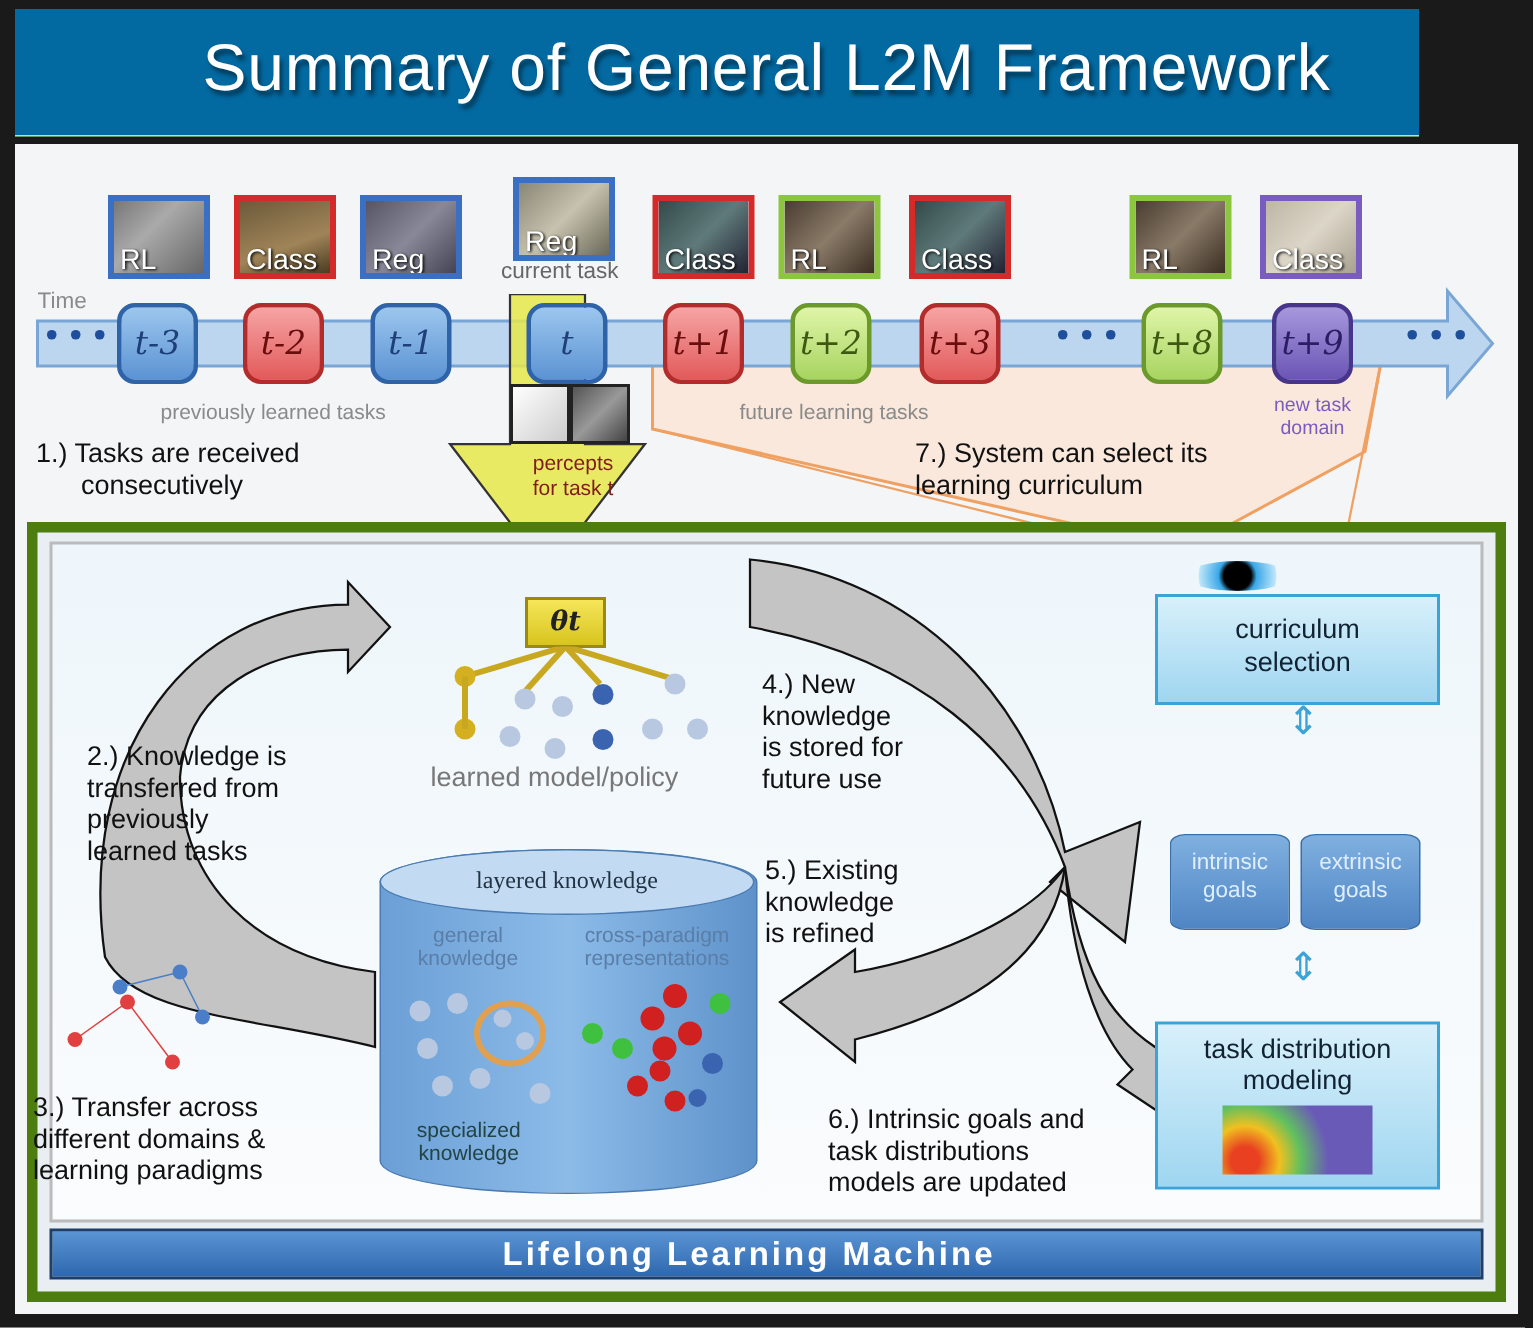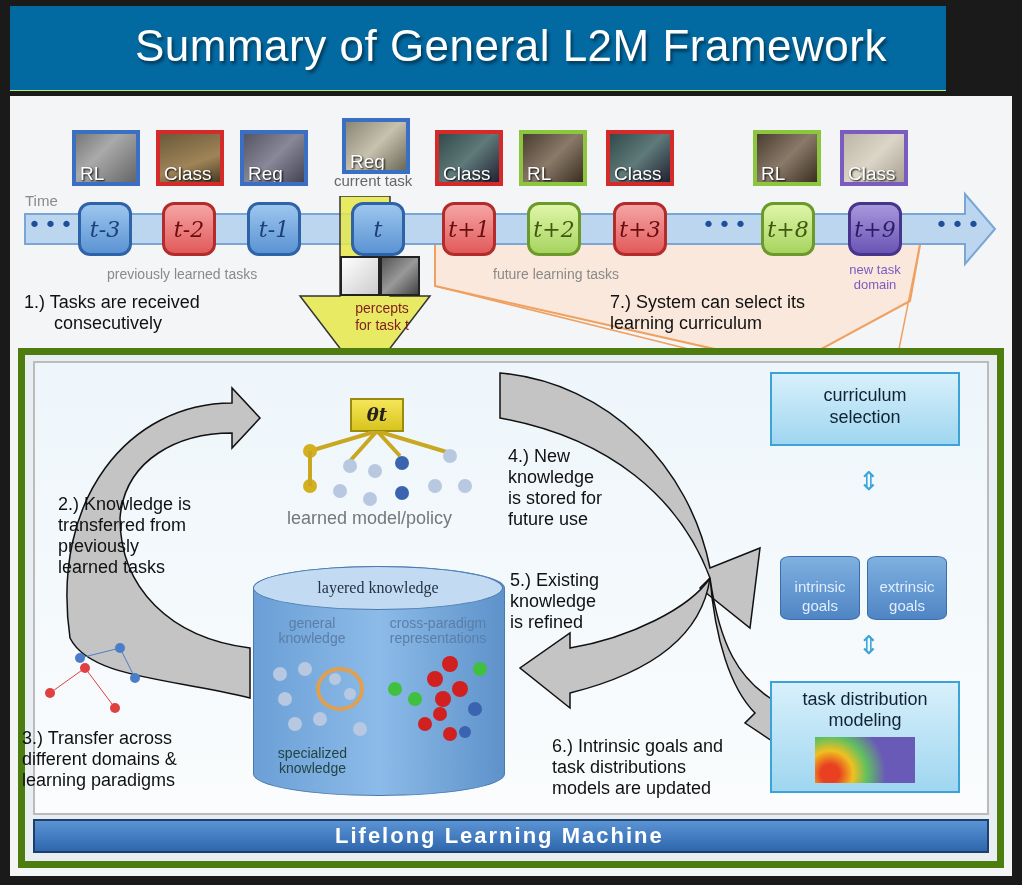--- a/index.html
+++ b/index.html
@@ -12,21 +12,21 @@
   .thumb .img { position:absolute; left:0; top:0; right:0; bottom:0; }
   .thumb .lbl { position:absolute; left:4px; bottom:-3px; color:#fff; font-family:"Liberation Sans", sans-serif; font-size:19px; text-shadow:1px 1px 2px #000; }
   .task { width:54px; height:54px; border-radius:12px; box-sizing:border-box; text-align:center; line-height:50px; font-family:"DejaVu Serif", serif; font-style:italic; font-size:22px; }
   .task.blue { background:linear-gradient(#9cc6ee,#5b93d3); border:3px solid #2f63a8; color:#1f3f7a; }
   .task.red { background:linear-gradient(#f6a4a4,#e25a5a); border:3px solid #b22c2c; color:#6a0d0d; }
   .task.green { background:linear-gradient(#dff5a8,#a7d460); border:3px solid #6c9a2a; color:#3d5a10; }
   .task.purple { background:linear-gradient(#a797dc,#6a55b5); border:3px solid #47358b; color:#2a1d66; }
   .small-gray { color:#8a8a8a; font-family:"Liberation Sans", sans-serif; font-size:14px; }
   .label-dark { color:#111; font-family:"Liberation Sans", sans-serif; font-size:18px; line-height:21px; }
   .box3d { background:linear-gradient(#d8f0fb,#9fd6f0); border:2px solid #3ba3d8; box-sizing:border-box; text-align:center; color:#123; font-family:"Liberation Sans", sans-serif; font-size:18px; }
-  .cyl { background:linear-gradient(#7fb0e0,#4f85c4); border:1px solid #3a6ea8; border-radius:10px/6px; color:#dfeeff; text-align:center; font-family:"Liberation Sans", sans-serif; font-size:15px; line-height:19px; box-sizing:border-box; padding-top:20px; }
+  .cyl { background:linear-gradient(#7fb0e0,#4f85c4); border:1px solid #3a6ea8; border-radius:10px/6px; color:#dfeeff; text-align:center; font-family:"Liberation Sans", sans-serif; font-size:15px; line-height:19px; box-sizing:border-box; padding-top:8px; }
 </style>
 </head>
 <body>
 
 <div id="title-bar" class="abs">
   <div id="title-text" class="abs">Summary of General L2M Framework</div>
 </div>
 
 <div id="canvas" class="abs">
 
@@ -200,21 +200,21 @@
     <circle cx="160" cy="70" r="7" fill="#d02020"></circle>
       <circle cx="175" cy="60" r="7" fill="#d02020"></circle>
       <circle cx="185" cy="80" r="7" fill="#d02020"></circle>
     <circle cx="210" cy="55" r="7" fill="#3a64b0"></circle>
       <circle cx="200" cy="78" r="6" fill="#3a64b0"></circle>
   </svg>
   <div class="abs" style="left:260px;top:650px;width:85px;text-align:center;color:#244;white-space:pre-line;font-family:'Liberation Sans',sans-serif;font-size:14px;line-height:15px;">specialized
 knowledge</div>
 
   <div class="abs" style="left:780px;top:278px;width:70px;height:20px;border-radius:50%;background:radial-gradient(circle,#000 25%,#3aa8e8 35%,#bfe6fa 70%,transparent 72%);"></div>
-  <div class="abs box3d" style="left:760px;top:276px;width:190px;height:74px;padding-top:10px;white-space:pre-line;line-height:22px;">curriculum
+  <div class="abs box3d" style="left:760px;top:300px;width:190px;height:74px;padding-top:10px;white-space:pre-line;line-height:22px;">curriculum
 selection</div>
   <div class="abs" style="left:848px;top:370px;color:#3ba3d8;font-size:26px;">⇕</div>
   <div class="abs cyl" style="left:770px;top:460px;width:80px;height:64px;white-space:pre-line;">intrinsic
 goals</div>
   <div class="abs cyl" style="left:857px;top:460px;width:80px;height:64px;white-space:pre-line;">extrinsic
 goals</div>
   <div class="abs" style="left:848px;top:534px;color:#3ba3d8;font-size:26px;">⇕</div>
   <div class="abs box3d" style="left:760px;top:585px;width:190px;height:112px;padding-top:6px;">
     <div style="white-space:pre-line;line-height:21px;">task distribution
 modeling</div>

